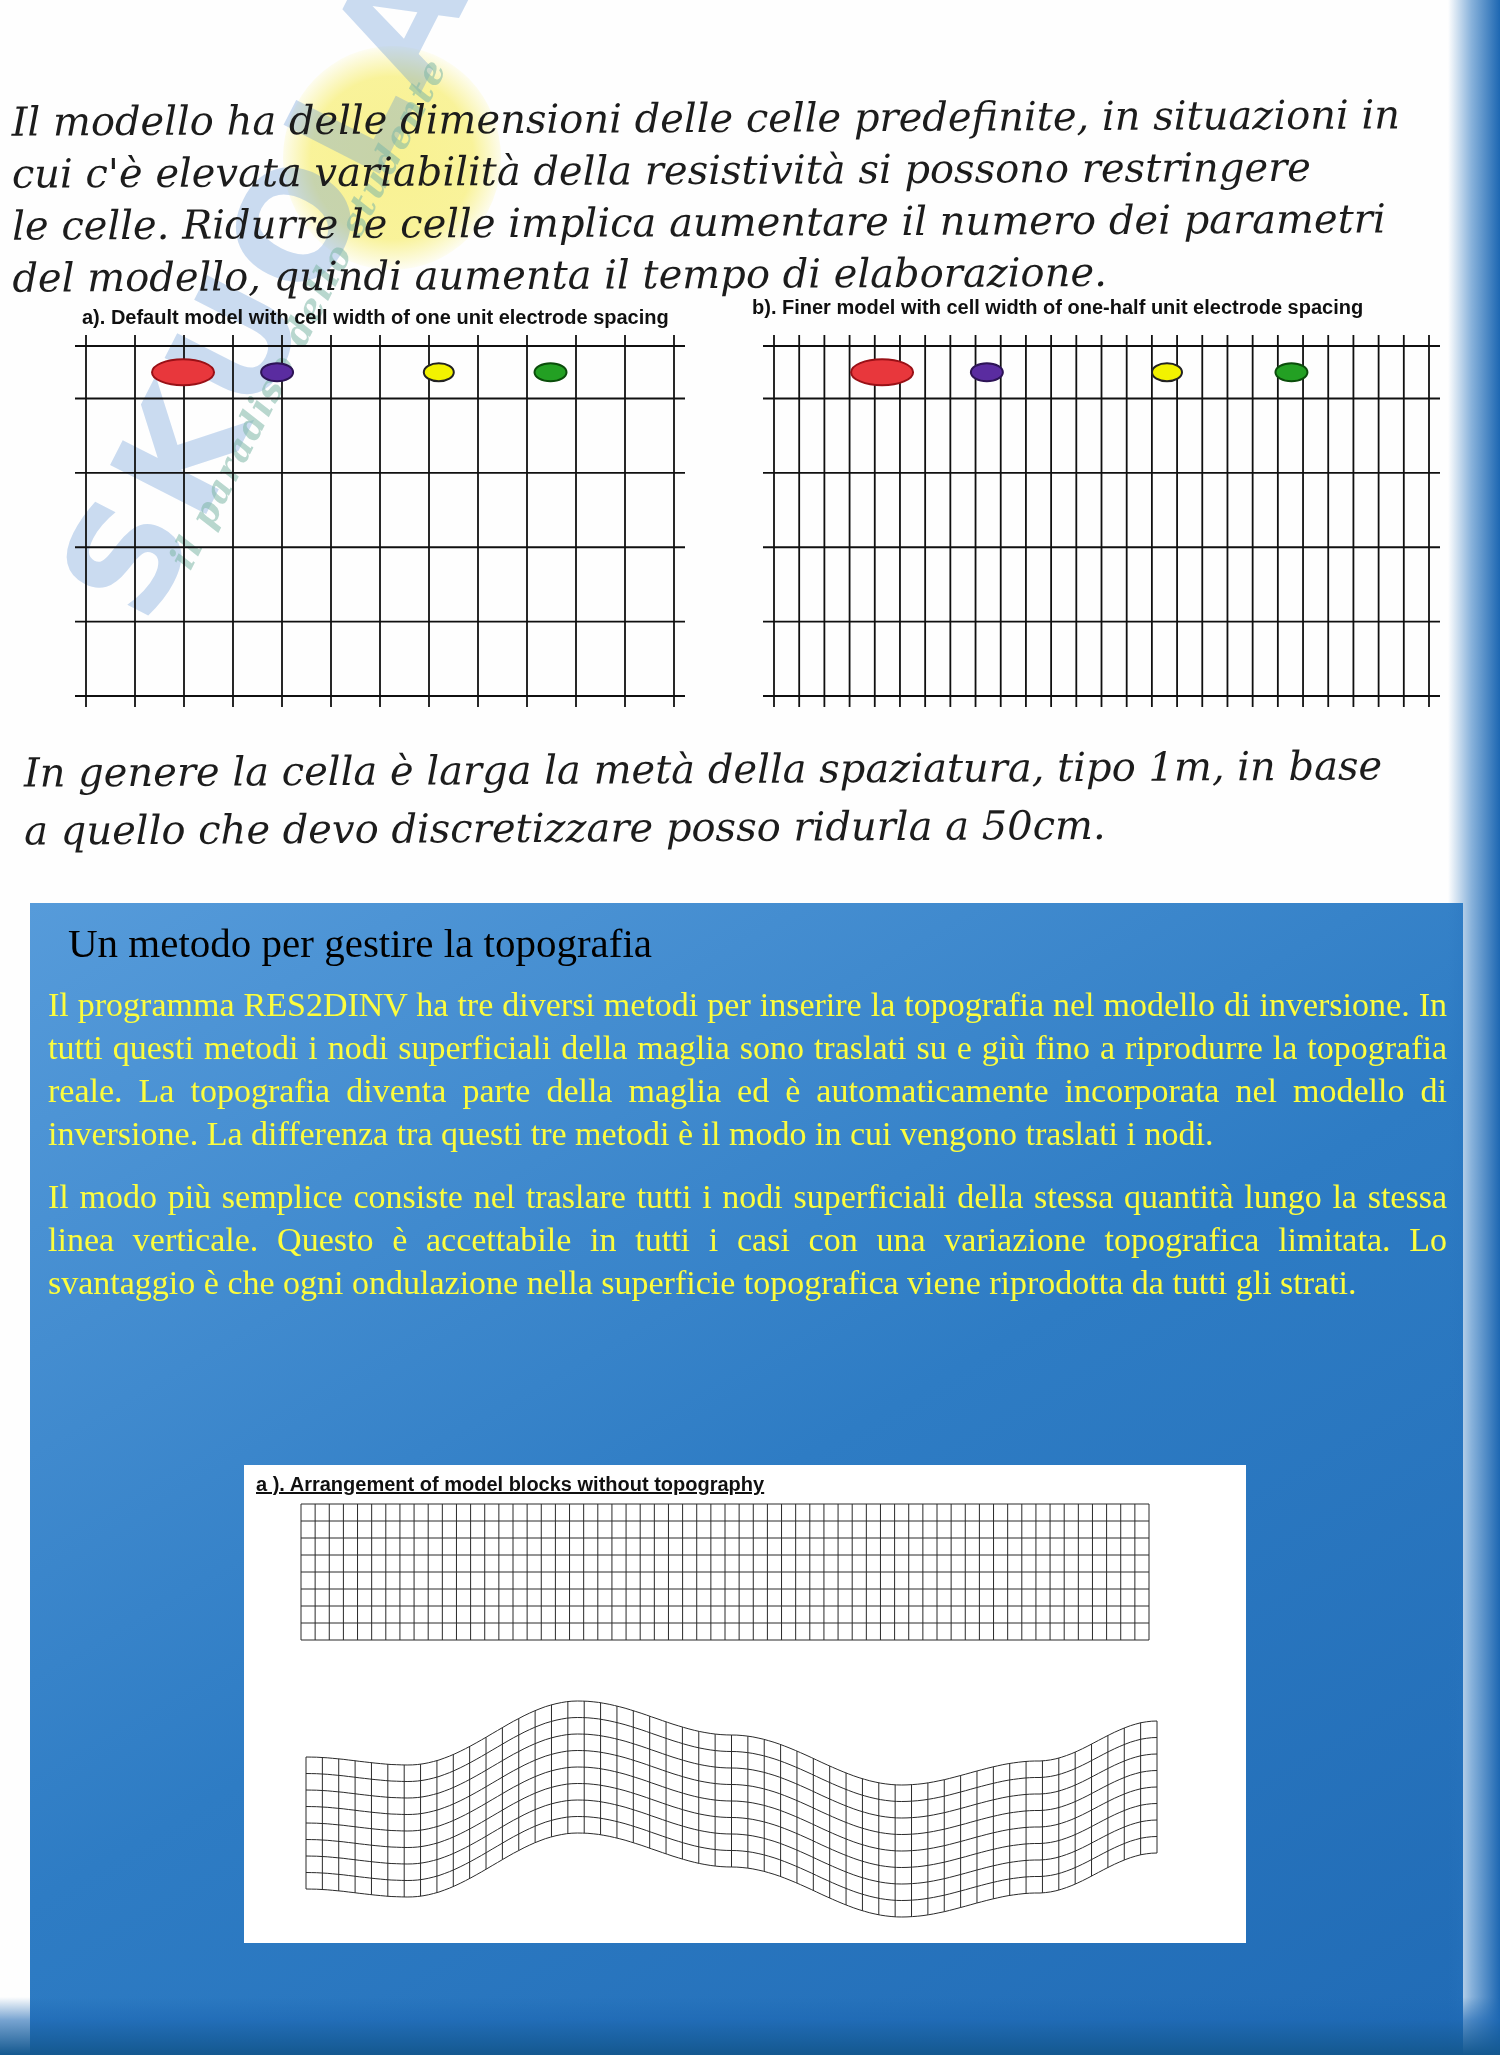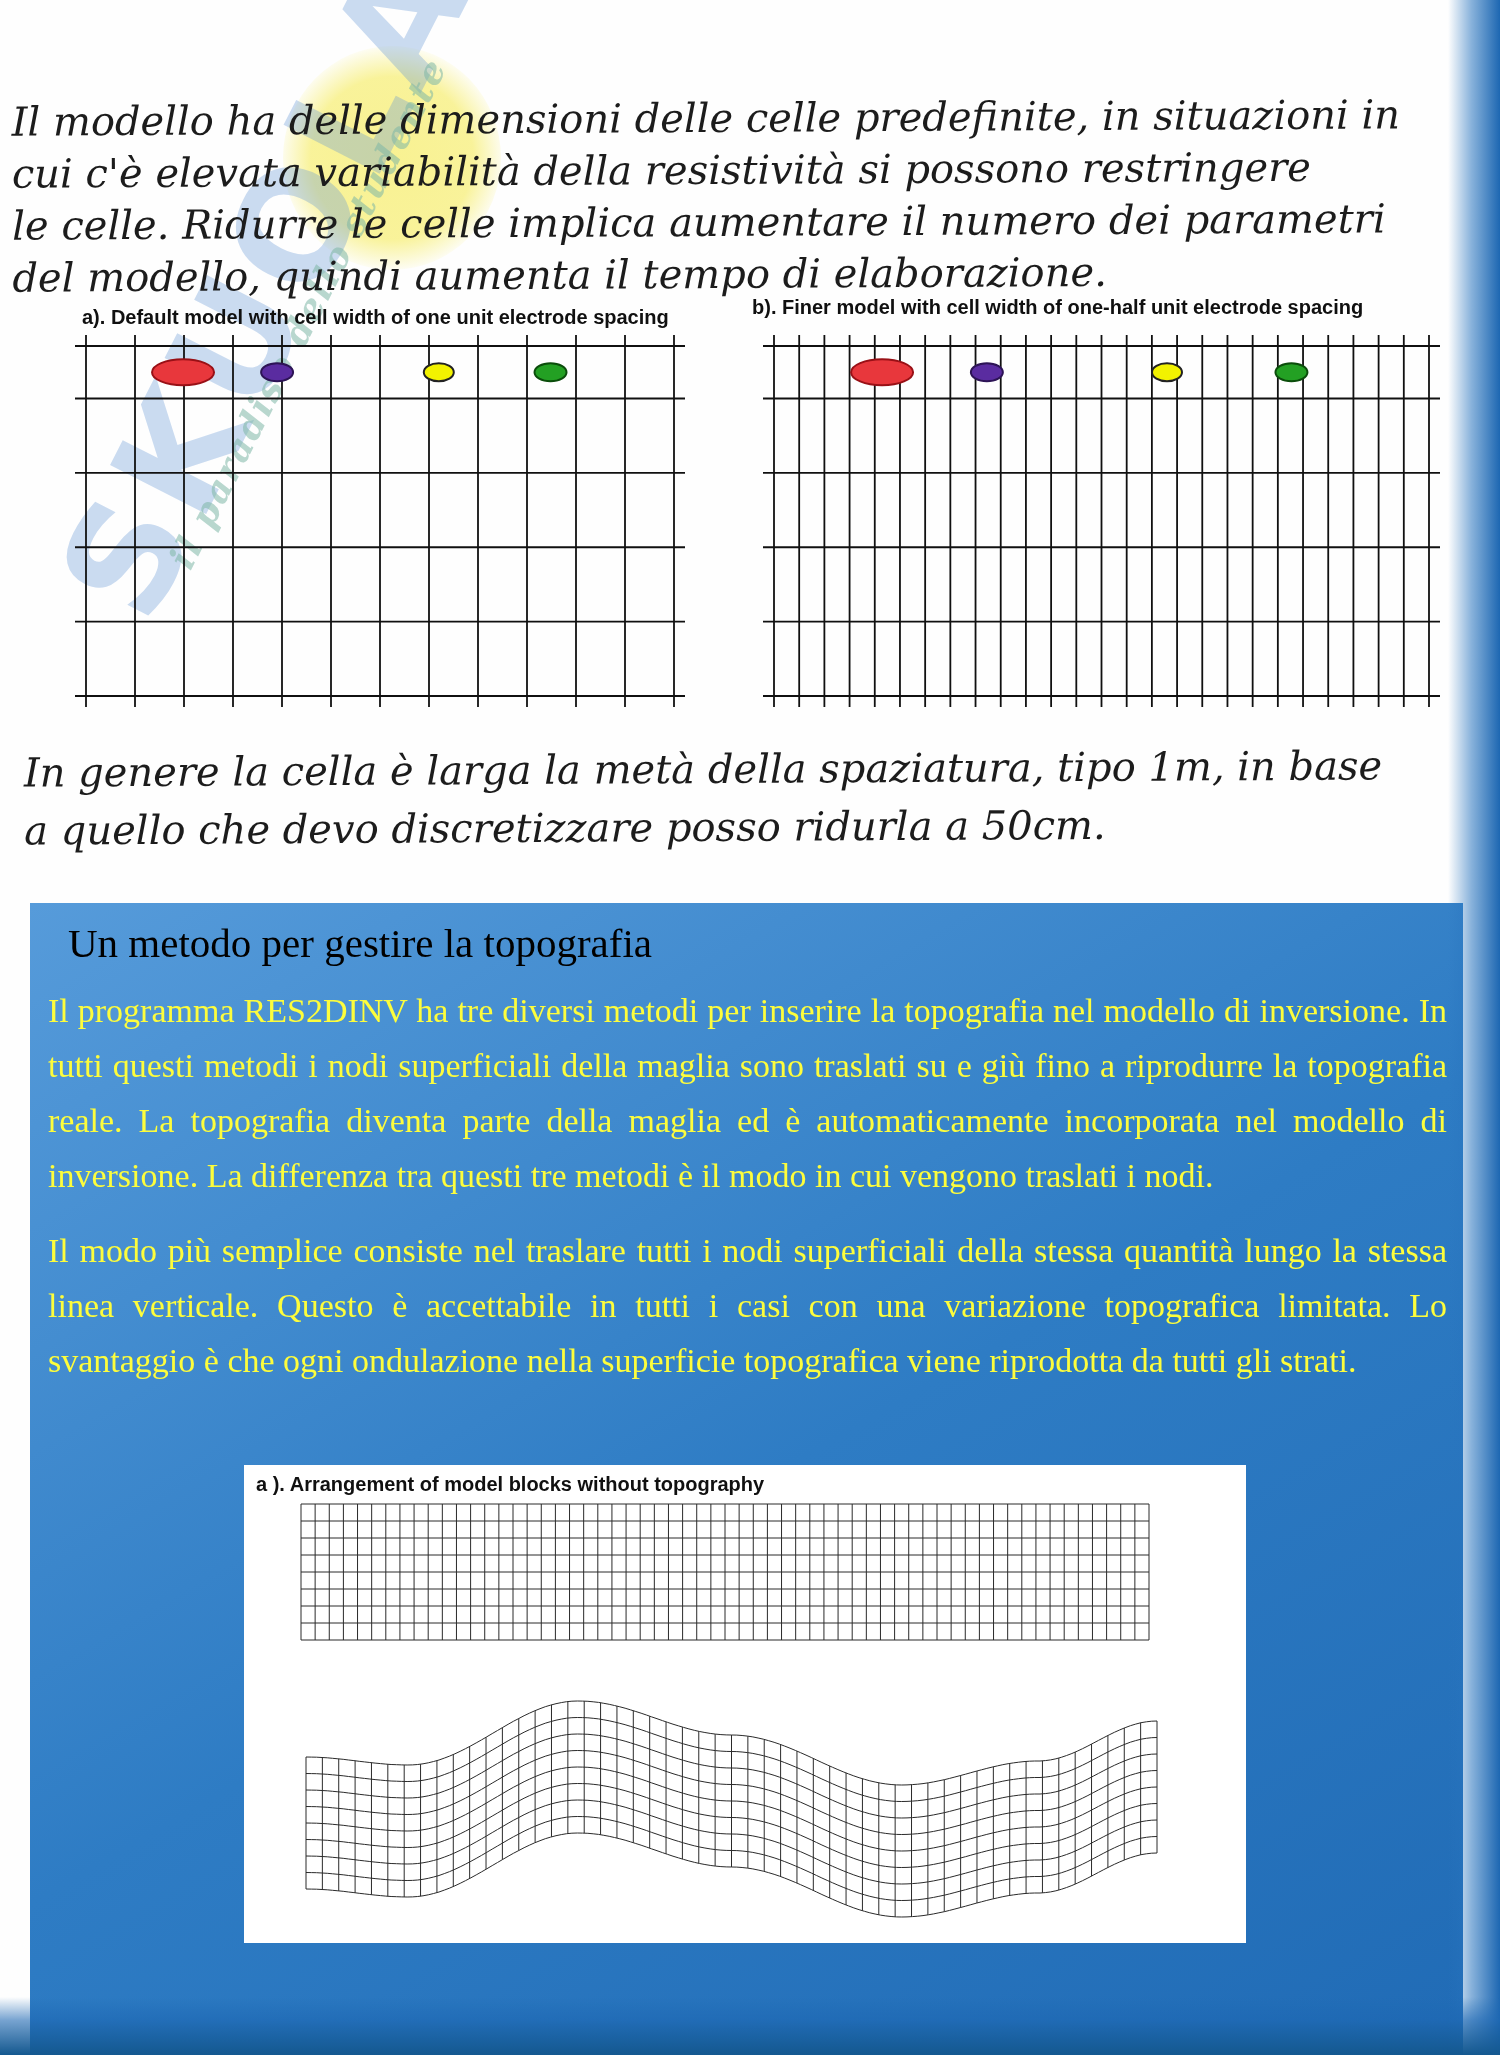--- a/index.html
+++ b/index.html
@@ -51,31 +51,31 @@
     background:linear-gradient(150deg, #569bda 0%, #2e7cc4 45%, #1d67b2 100%);
   }
   .blue-box h2 {
     margin:16px 0 0 38px;
     font-family:"Liberation Serif", serif; font-weight:normal;
     font-size:41px; color:#000000;
   }
   .blue-box p {
     margin:16px 16px 0 18px;
     font-family:"Liberation Serif", serif;
-    font-size:34px; line-height:55px; color:#fdfd3c;
+    font-size:34px; line-height:43px; color:#fdfd3c;
     text-align:justify;
   }
   .blue-box p + p { margin-top:20px; }
 
   .fig-box {
     position:absolute; left:214px; top:562px; width:1002px; height:478px;
     background:#ffffff;
   }
   .fig-label { position:absolute; font-family:"Liberation Sans", sans-serif; font-weight:bold; font-size:20px; color:#101010; white-space:nowrap; }
-  #fig-label-a { left:12px; top:8px; }
+  #fig-label-a { left:12px; top:8px;text-decoration:underline; }
   #fig-label-b { left:12px; top:196px; }
   #mesh-svg      { position:absolute; left:56px; top:38px; }
   #distorted-svg { position:absolute; left:60px; top:222px; }
 
   
   .edge-right {
     position:absolute; top:0; right:0; width:52px; height:100%;
     background:linear-gradient(to right, rgba(40,116,190,0) 0%, rgba(40,116,190,0.55) 45%, #1d67b2 100%);
   }
   .edge-bottom {

